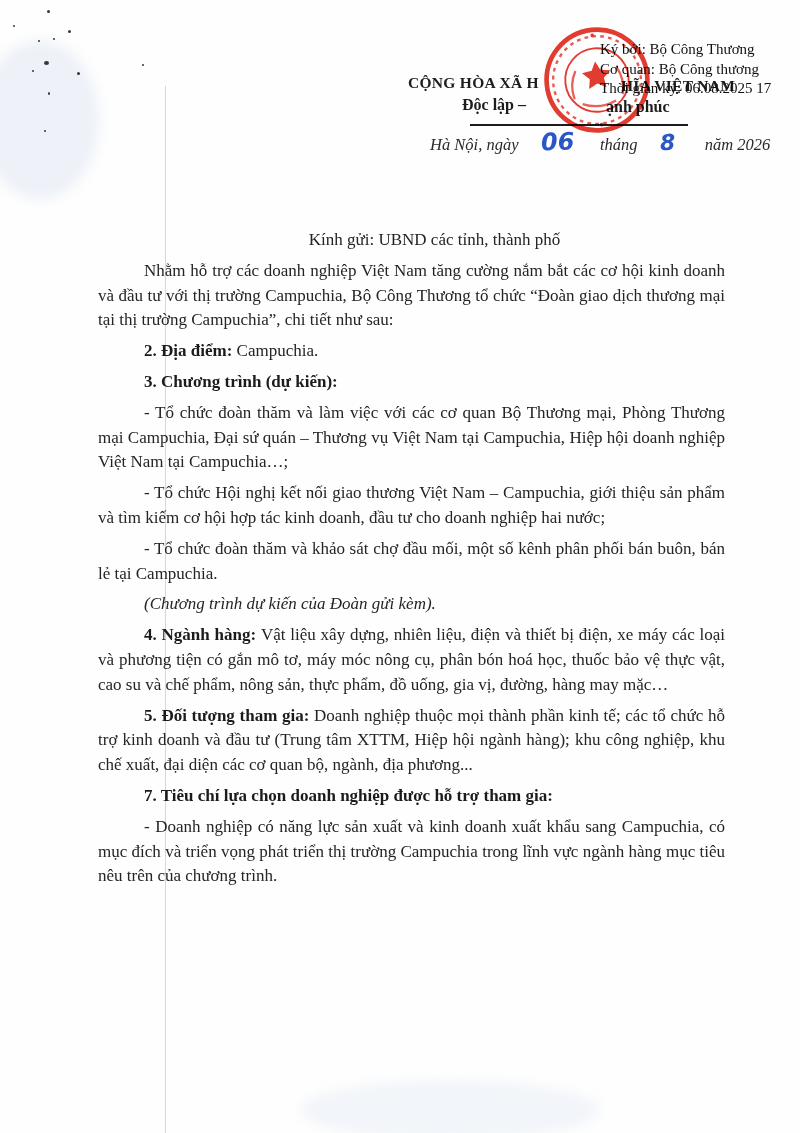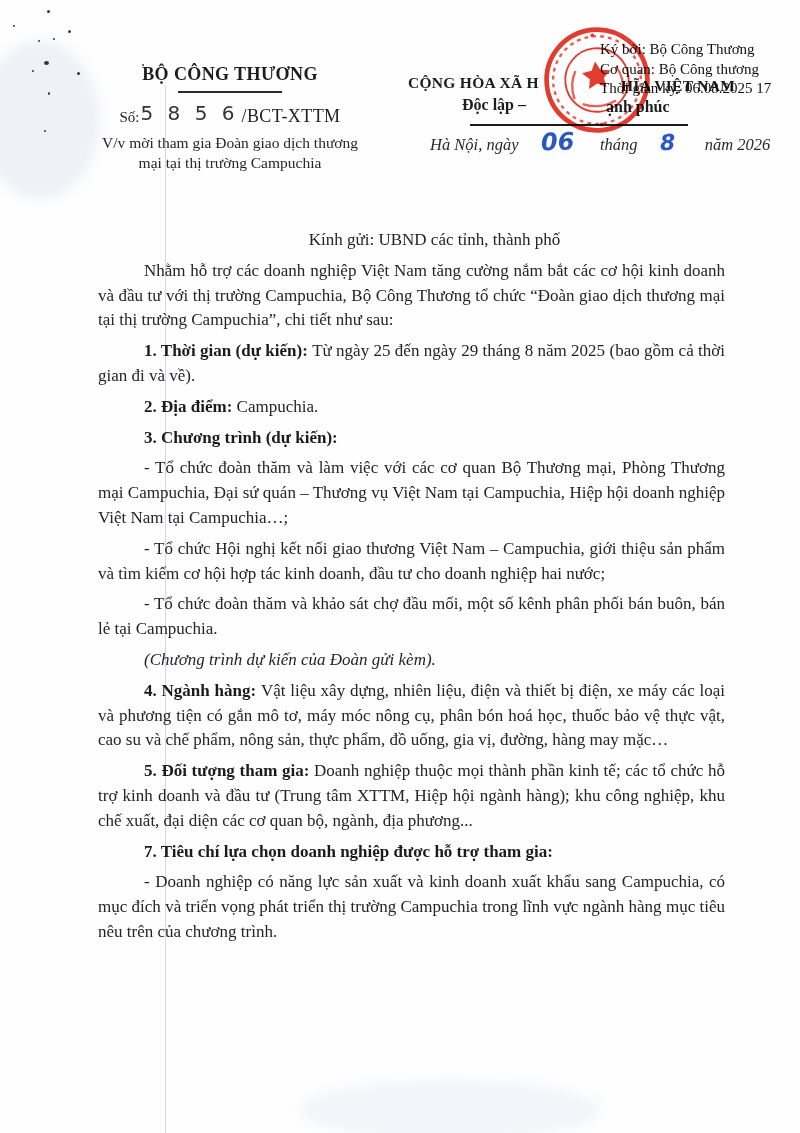--- a/index.html
+++ b/index.html
@@ -64,33 +64,20 @@
   <div class="speck" style="left:68px;top:30px;width:3px;height:3px;"></div>
   <div class="speck" style="left:38px;top:40px;width:2px;height:2px;"></div>
   <div class="speck" style="left:53px;top:38px;width:2px;height:2px;"></div>
   <div class="speck" style="left:44px;top:61px;width:5px;height:4px;"></div>
   <div class="speck" style="left:32px;top:70px;width:2px;height:2px;"></div>
   <div class="speck" style="left:77px;top:72px;width:3px;height:3px;"></div>
   <div class="speck" style="left:48px;top:92px;width:2px;height:3px;"></div>
   <div class="speck" style="left:142px;top:64px;width:2px;height:2px;"></div>
   <div class="speck" style="left:44px;top:130px;width:2px;height:2px;"></div>
 
-  <div class="hdr-left">
-    <div class="org-name">BỘ CÔNG THƯƠNG</div>
-    <div class="org-underline"></div>
-    <div class="so-line">
-      <span class="so-label">Số:</span>
-      <span class="so-digits">5 8 5 6</span>
-      <span class="so-suffix">/BCT-XTTM</span>
-    </div>
-    <div class="subject">
-      <div>V/v mời tham gia Đoàn giao dịch thương</div>
-      <div>mại tại thị trường Campuchia</div>
-    </div>
-  </div>
 
   <div class="frag nh1a">CỘNG HÒA XÃ H</div>
   <div class="frag nh1b">HĨA VIỆT NAM</div>
   <div class="frag nh2a">Độc lập –</div>
   <div class="frag nh2b">ạnh phúc</div>
   <div class="nh-rule"></div>
 
   <div class="sig">
     <div>Ký bởi: Bộ Công Thương</div>
     <div>Cơ quan: Bộ Công thương</div>
@@ -116,21 +103,20 @@
     </g>
     <path fill="#e02b1e" d="M60 40 l4.7 9.5 10.5 1.5 -7.6 7.4 1.8 10.4 -9.4 -4.9 -9.4 4.9 1.8 -10.4 -7.6 -7.4 10.5 -1.5 Z"></path>
     <circle cx="60" cy="12" r="2" fill="#e02b1e"></circle>
     <circle cx="60" cy="108" r="2" fill="#e02b1e"></circle>
   </svg>
 
   <div class="doc-body">
     <p class="para salutation">Kính gửi: UBND các tỉnh, thành phố</p>
 
     <p class="para"><b></b><span>Nhằm hỗ trợ các doanh nghiệp Việt Nam tăng cường nắm bắt các cơ hội kinh doanh và đầu tư với thị trường Campuchia, Bộ Công Thương tổ chức “Đoàn giao dịch thương mại tại thị trường Campuchia”, chi tiết như sau:</span></p>
-    <p class="para"><b>1. Thời gian (dự kiến): </b><span>Từ ngày 25 đến ngày 29 tháng 8 năm 2025 (bao gồm cả thời gian đi và về).</span></p>
     <p class="para"><b>2. Địa điểm: </b><span>Campuchia.</span></p>
     <p class="para"><b>3. Chương trình (dự kiến):</b><span></span></p>
     <p class="para"><b></b><span>- Tổ chức đoàn thăm và làm việc với các cơ quan Bộ Thương mại, Phòng Thương mại Campuchia, Đại sứ quán – Thương vụ Việt Nam tại Campuchia, Hiệp hội doanh nghiệp Việt Nam tại Campuchia…;</span></p>
     <p class="para"><b></b><span>- Tổ chức Hội nghị kết nối giao thương Việt Nam – Campuchia, giới thiệu sản phẩm và tìm kiếm cơ hội hợp tác kinh doanh, đầu tư cho doanh nghiệp hai nước;</span></p>
     <p class="para"><b></b><span>- Tổ chức đoàn thăm và khảo sát chợ đầu mối, một số kênh phân phối bán buôn, bán lẻ tại Campuchia.</span></p>
     <p class="para it"><b></b><span>(Chương trình dự kiến của Đoàn gửi kèm).</span></p>
     <p class="para"><b>4. Ngành hàng: </b><span>Vật liệu xây dựng, nhiên liệu, điện và thiết bị điện, xe máy các loại và phương tiện có gắn mô tơ, máy móc nông cụ, phân bón hoá học, thuốc bảo vệ thực vật, cao su và chế phẩm, nông sản, thực phẩm, đồ uống, gia vị, đường, hàng may mặc…</span></p>
     <p class="para"><b>5. Đối tượng tham gia: </b><span>Doanh nghiệp thuộc mọi thành phần kinh tế; các tổ chức hỗ trợ kinh doanh và đầu tư (Trung tâm XTTM, Hiệp hội ngành hàng); khu công nghiệp, khu chế xuất, đại diện các cơ quan bộ, ngành, địa phương...</span></p>
     <p class="para"><b>7. Tiêu chí lựa chọn doanh nghiệp được hỗ trợ tham gia:</b><span></span></p>
     <p class="para"><b></b><span>- Doanh nghiệp có năng lực sản xuất và kinh doanh xuất khẩu sang Campuchia, có mục đích và triển vọng phát triển thị trường Campuchia trong lĩnh vực ngành hàng mục tiêu nêu trên của chương trình.</span></p>

